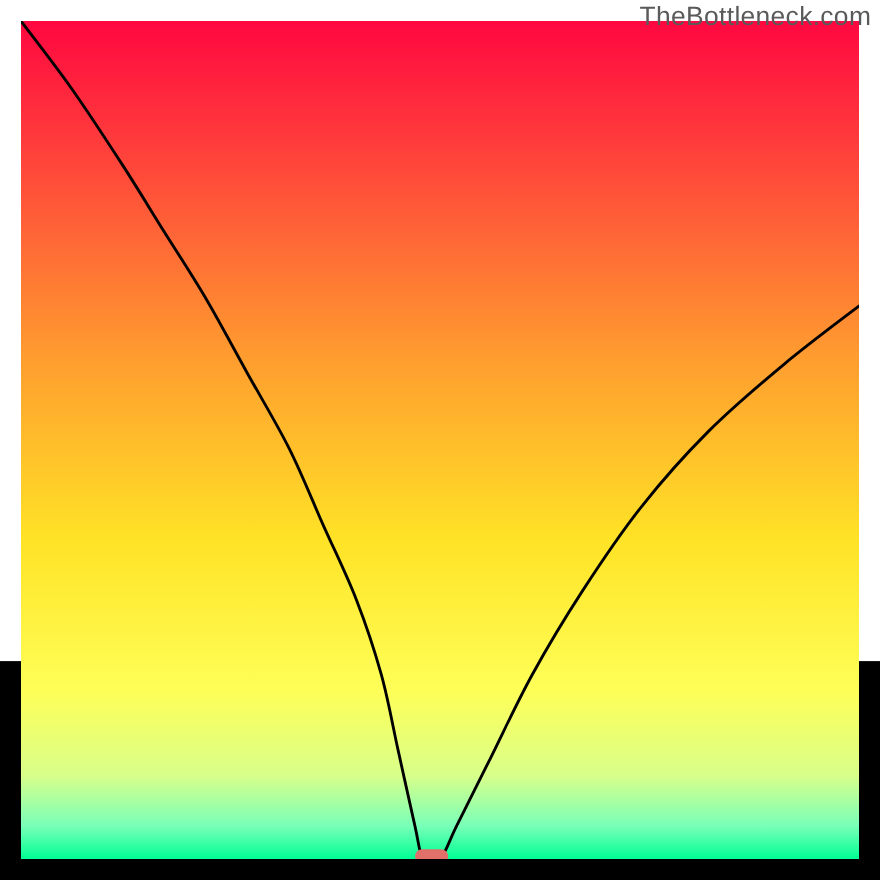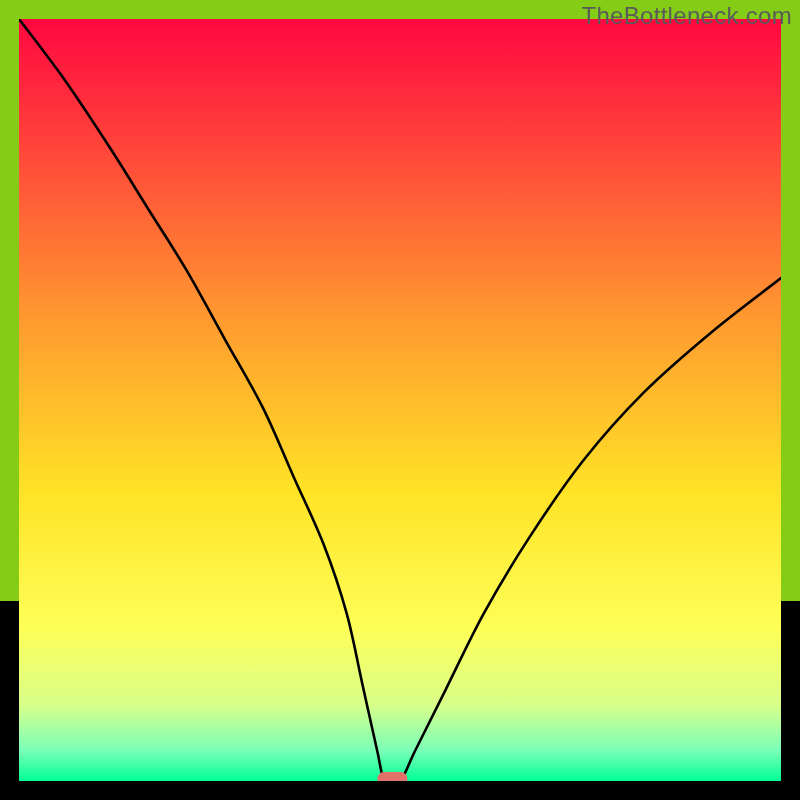--- a/index.html
+++ b/index.html
@@ -8,21 +8,21 @@
     width: 800px;
     height: 800px;
     overflow: hidden;
     background: #000;
     font-family: Arial, Helvetica, sans-serif;
   }
   .frame {
     position: relative;
     width: 800px;
     height: 601px;
-    background: #84cc16;
+    background: #ffffff;
   }
   .plot-area {
     position: absolute;
     left: 19px;
     top: 19px;
     width: 762px;
     height: 762px;
   }
   .watermark {
     position: absolute;

